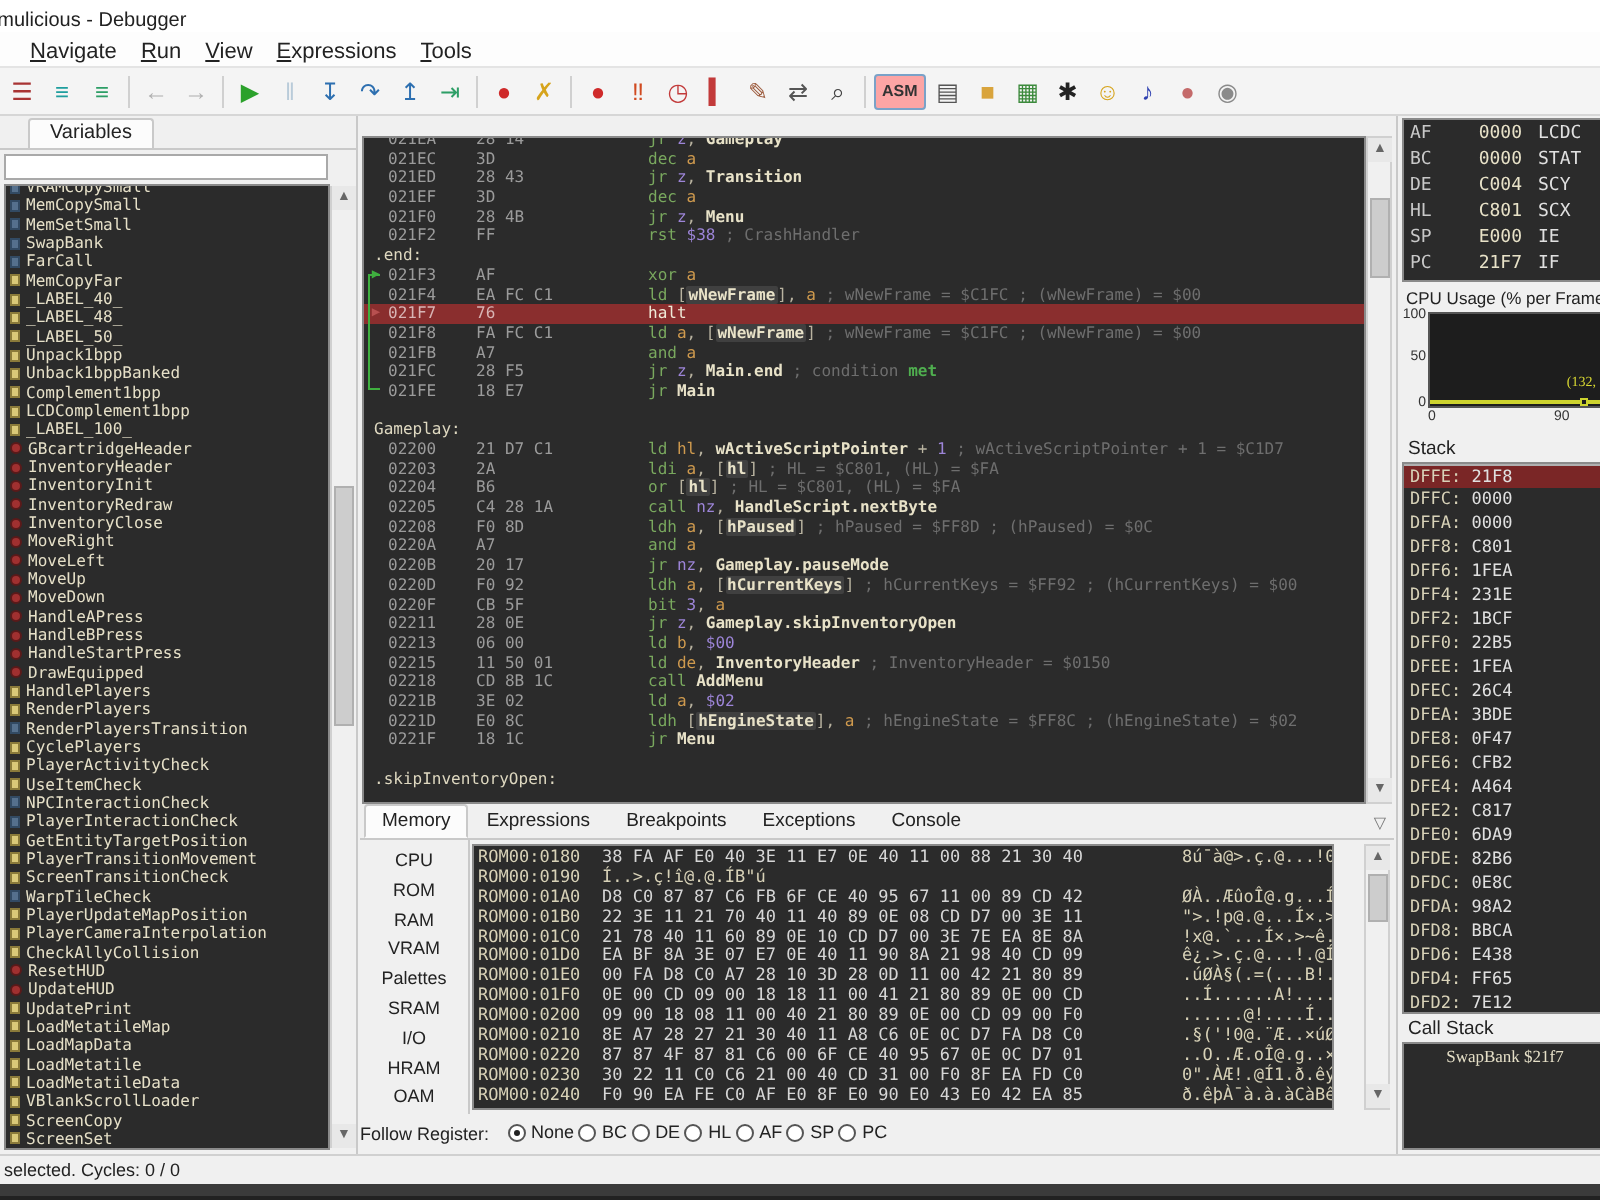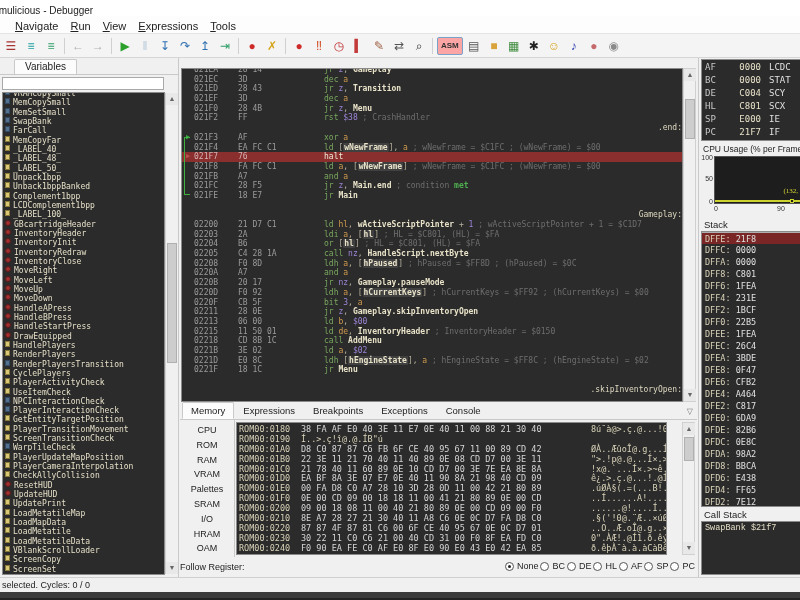--- a/index.html
+++ b/index.html
@@ -18,35 +18,35 @@
   .tsep { width:1px; height:16px; background:#d0d0d0; margin:0 3px; }
   .asm-btn { height:18px; border:1px solid #7aa2c8; background:#fca5a5; font-size:8px; font-weight:bold; color:#333; padding:0 3px; margin:0 1px; border-radius:2px; }
 
   
   #leftpanel { position:absolute; left:0; top:58px; width:179px; height:519px; background:#f0f0f0; border-right:1px solid #c9c9c9; }
   .var-tab { position:absolute; left:14px; top:1px; height:15px; padding:0 10px; background:#fcfcfc; border:1px solid #c9c9c9; border-bottom:none; font-size:10px; color:#222; line-height:14px; border-radius:2px 2px 0 0; }
   .var-tabline { position:absolute; left:0; top:16px; width:179px; height:1px; background:#c9c9c9; }
   #varfilter { position:absolute; left:2px; top:19px; width:162px; height:13px; border:1px solid #a9a9a9; background:#fff; font-size:9px; padding:0 2px; }
   #varlist { position:absolute; left:2px; top:34px; width:163px; height:483px; background:#2b2b2b; border:1px solid #8a8a8a; overflow:hidden; }
   #varlist-inner { margin-top:-4px; }
-  .vrow { display:flex; height:9.33px; font-family:"DejaVu Sans Mono",monospace; font-size:8px; color:#e6e0c8; white-space:nowrap; padding-left:2px; }
+  .vrow { display:flex; align-items:center; height:9.33px; font-family:"DejaVu Sans Mono",monospace; font-size:8px; color:#e6e0c8; white-space:nowrap; padding-left:2px; }
   .vicon { width:5px; height:5px; margin-right:3px; flex:none; }
   .vicon.red { background:#a03030; border-radius:50%; border:1px solid #5a1a1a; height:6px; width:6px; }
   .vicon.yellow { background:#d9c878; border:1px solid #8a7a3a; height:6px; }
   .vicon.blue { background:#55708d; border:1px solid #324a63; height:6px; }
   #varscroll { position:absolute; right:1px; top:35px; width:12px; height:481px; background:#f0f0f0; border-left:1px solid #d0d0d0; }
   .sarrow { width:12px; height:12px; font-size:7px; color:#666; text-align:center; line-height:12px; background:#e8e8e8; }
   .sarrow.down { position:absolute; bottom:0; }
   .sthumb { position:absolute; left:1px; width:10px; background:#cdcdcd; border:1px solid #b0b0b0; }
 
   
   #disasm { position:absolute; left:180px; top:58px; width:517px; height:345px; background:#f0f0f0; }
   #disasm-dark { position:absolute; left:1px; top:10px; width:502px; height:334px; background:#2b2b2b; border:1px solid #8a8a8a; overflow:hidden; }
   #disasm-rows { margin-top:-4px; position:relative; }
-  .drow { display:flex; height:9.7px; font-family:"DejaVu Sans Mono",monospace; font-size:8px; line-height:9.7px; white-space:nowrap;justify-content:flex-end; }
+  .drow { display:flex; height:9.7px; font-family:"DejaVu Sans Mono",monospace; font-size:8px; line-height:9.7px; white-space:nowrap; }
   .drow .c-g { width:12px; flex:none; color:#3faf3f; font-size:7px; text-align:center; }
   .drow .c-a { width:44px; flex:none; color:#9b9b9b; }
   .drow .c-b { width:86px; flex:none; color:#9b9b9b; }
   .drow .c-t { flex:1; }
   .drow.current { background:#8a2e2e; }
   .drow.current .c-a,.drow.current .c-b { color:#d8b4b4; }
   .drow.lbl-row { color:#ded8c0; padding-left:5px; }
   .tk-mn { color:#79a85e; }
   .tk-reg { color:#cf9a4e; }
   .tk-num { color:#9d85d8; }
@@ -68,21 +68,21 @@
   #memtabs .ddown { position:absolute; right:4px; top:4px; font-size:8px; color:#777; }
   #membody { position:absolute; left:0; top:17px; width:517px; height:137px; display:flex; }
   #memregions { width:55px; border-right:1px solid #c9c9c9; padding-top:3px; }
   .mregion { font-size:9px; color:#222; text-align:center; height:14.8px; line-height:14.8px; }
   #memhex { position:absolute; left:56px; top:2px; width:431px; height:133px; background:#2b2b2b; border:1px solid #8a8a8a; overflow:hidden; padding:2px 0 0 2px; }
   .hrow { height:9.9px; font-family:"DejaVu Sans Mono",monospace; font-size:8.5px; line-height:9.9px; white-space:nowrap; display:flex; }
   .hrow .ha { width:62px; flex:none; color:#d8d2b8; }
   .hrow .hb { width:290px; flex:none; color:#d6d6d6; }
   .hrow .hс { color:#d8d2b8; }
   #memscroll { position:absolute; right:2px; top:2px; width:13px; height:133px; background:#f0f0f0; border:1px solid #d0d0d0; }
-  #followrow { position:absolute; left:0; bottom:0; width:517px; height:20px; display:flex; align-items:center; justify-content:space-between; gap:9px; font-size:9px; color:#222; }
+  #followrow { position:absolute; left:0; bottom:0; width:517px; height:20px; display:flex; align-items:center; justify-content:flex-start; gap:9px; font-size:9px; color:#222; }
   .radio { display:inline-flex; align-items:center; gap:3px; }
   .rdot { width:9px; height:9px; border:1px solid #555; border-radius:50%; background:#fff; position:relative; flex:none; }
   .rdot.sel::after { content:""; position:absolute; left:2px; top:2px; width:3px; height:3px; border-radius:50%; background:#222; }
 
   
   #rightpanel { position:absolute; left:698px; top:58px; width:102px; height:519px; background:#f0f0f0; border-left:1px solid #c9c9c9; }
   #registers { position:absolute; left:2px; top:1px; width:100px; height:82px; background:#2b2b2b; border:1px solid #8a8a8a; padding:1px 0 0 3px; overflow:hidden; }
   .rrow { display:flex; height:13px; font-family:"DejaVu Sans Mono",monospace; font-size:9px; line-height:13px; }
   .rrow .rn { width:22px; color:#c8c8c8; }
   .rrow .rv { width:34px; text-align:right; color:#e8e2c8; }
@@ -96,21 +96,21 @@
   #cpumark { position:absolute; right:6px; bottom:0px; width:4px; height:4px; border:1px solid #cdd32e; background:#1d1d1d; }
   #cpuannot { position:absolute; right:2px; bottom:8px; font-size:7px; color:#d8d832; font-family:Liberation Serif, serif;margin-left:27px; }
   #stackpanel { position:absolute; left:0; top:160px; width:102px; height:290px; }
   #stackpanel .ptitle,#callstackpanel .ptitle { font-size:9.5px; color:#222; padding:1px 0 1px 5px; }
   #stacklist { position:absolute; left:2px; top:13px; width:100px; height:276px; background:#2b2b2b; border:1px solid #8a8a8a; overflow:hidden; }
   .srow { height:12px; font-family:"DejaVu Sans Mono",monospace; font-size:8.5px; line-height:12px; padding-left:3px; color:#e0e0e0; white-space:nowrap; }
   .srow .sa { color:#d8d2b8; }
   .srow.hl { background:#7a2626; border-top:1px solid #b0b0b0; }
   #callstackpanel { position:absolute; left:0; top:450px; width:102px; height:69px; }
   #callstacklist { position:absolute; left:2px; top:13px; width:100px; height:54px; background:#2b2b2b; border:1px solid #8a8a8a; padding:1px 0 0 3px; }
-  .csrow { font-family:Liberation Mono, monospace; font-size:8.5px; color:#e6e0c8; line-height:11px; white-space:nowrap; }
+  .csrow { font-family:Liberation Serif, serif; font-size:8.5px; color:#e6e0c8; line-height:11px; white-space:nowrap;text-align:center; }
 
   
   #statusbar { position:absolute; left:0; top:577px; width:800px; height:15px; background:#f0f0f0; border-top:1px solid #d0d0d0; font-size:9px; color:#222; line-height:14px; padding-left:2px; }
   #darkstrip { position:absolute; left:0; top:592px; width:800px; height:8px; background:#3b3b3b; border-bottom:2px solid #222; }
 </style>
 </head>
 <body>
 
 <div id="titlebar">
   <span class="t">Emulicious - Debugger</span>

